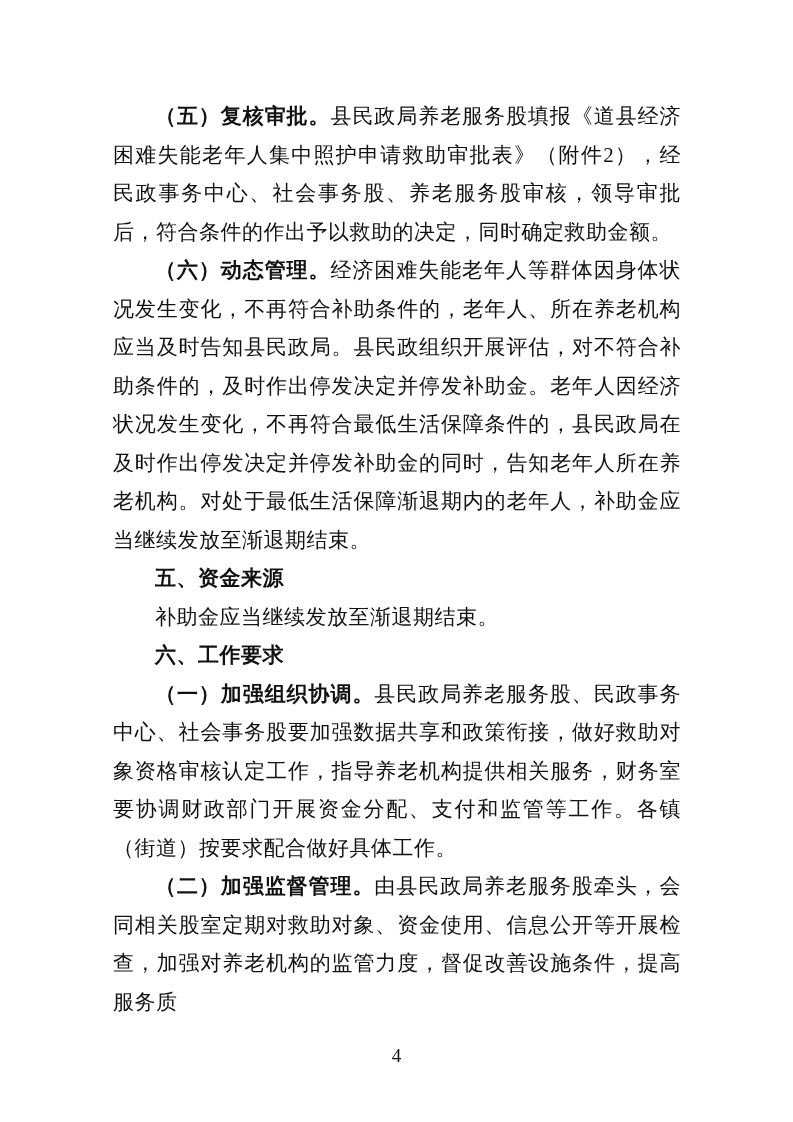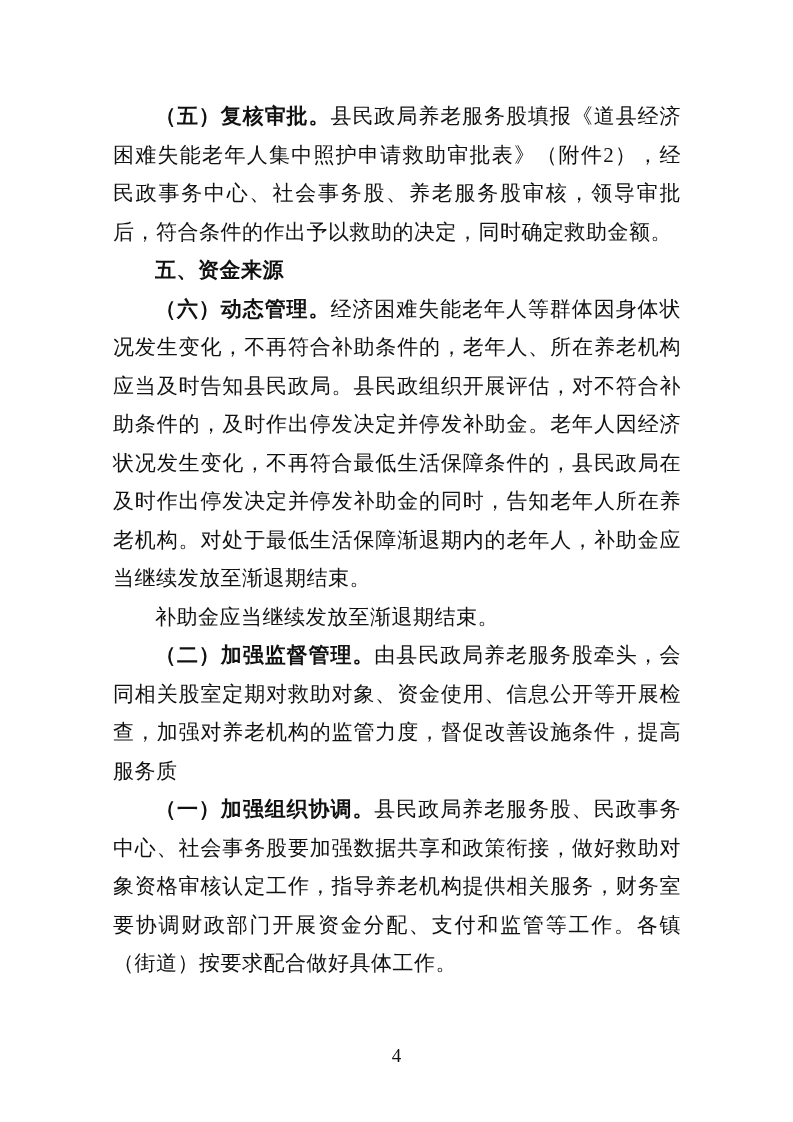--- a/index.html
+++ b/index.html
@@ -51,29 +51,30 @@
   }
 </style>
 </head>
 <body>
 
 <div class="page">
   <div class="content">
 
     <p class="para"><span class="lead">（五）复核审批。</span><span>县民政局养老服务股填报《道县经济困难失能老年人集中照护申请救助审批表》（附件2），经民政事务中心、社会事务股、养老服务股审核，领导审批后，符合条件的作出予以救助的决定，同时确定救助金额。</span></p>
 
+    <p class="para"><span class="lead">（六）动态管理。</span><span>经济困难失能老年人等群体因身体状况发生变化，不再符合补助条件的，老年人、所在养老机构应当及时告知县民政局。县民政组织开展评估，对不符合补助条件的，及时作出停发决定并停发补助金。老年人因经济状况发生变化，不再符合最低生活保障条件的，县民政局在及时作出停发决定并停发补助金的同时，告知老年人所在养老机构。对处于最低生活保障渐退期内的老年人，补助金应当继续发放至渐退期结束。</span></p>
+
     <p class="para heading"><span class="lead">五、资金来源</span></p>
-
-    <p class="para"><span class="lead">（六）动态管理。</span><span>经济困难失能老年人等群体因身体状况发生变化，不再符合补助条件的，老年人、所在养老机构应当及时告知县民政局。县民政组织开展评估，对不符合补助条件的，及时作出停发决定并停发补助金。老年人因经济状况发生变化，不再符合最低生活保障条件的，县民政局在及时作出停发决定并停发补助金的同时，告知老年人所在养老机构。对处于最低生活保障渐退期内的老年人，补助金应当继续发放至渐退期结束。</span></p>
 
     <p class="para"><span>补助金应当继续发放至渐退期结束。</span></p>
 
+    <p class="para heading"><span class="lead">六、工作要求</span></p>
+
+    <p class="para"><span class="lead">（一）加强组织协调。</span><span>县民政局养老服务股、民政事务中心、社会事务股要加强数据共享和政策衔接，做好救助对象资格审核认定工作，指导养老机构提供相关服务，财务室要协调财政部门开展资金分配、支付和监管等工作。各镇（街道）按要求配合做好具体工作。</span></p>
 
     <p class="para"><span class="lead">（二）加强监督管理。</span><span>由县民政局养老服务股牵头，会同相关股室定期对救助对象、资金使用、信息公开等开展检查，加强对养老机构的监管力度，督促改善设施条件，提高服务质</span></p>
-
-    <p class="para"><span class="lead">（一）加强组织协调。</span><span>县民政局养老服务股、民政事务中心、社会事务股要加强数据共享和政策衔接，做好救助对象资格审核认定工作，指导养老机构提供相关服务，财务室要协调财政部门开展资金分配、支付和监管等工作。各镇（街道）按要求配合做好具体工作。</span></p>
 
   </div>
 
   <div class="footer">
     <span>4</span>
   </div>
 </div>
 
 </body></html>

